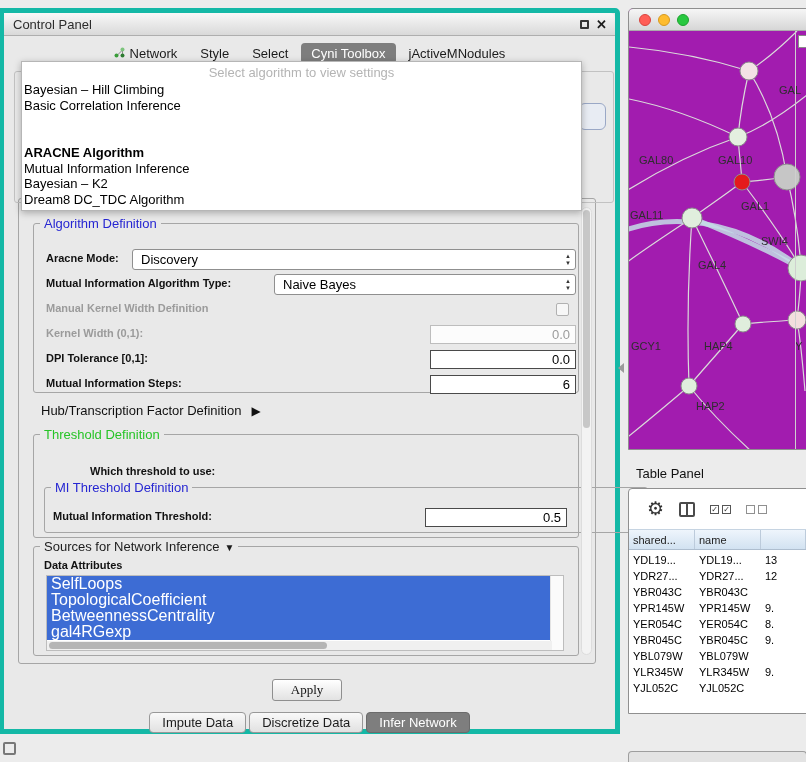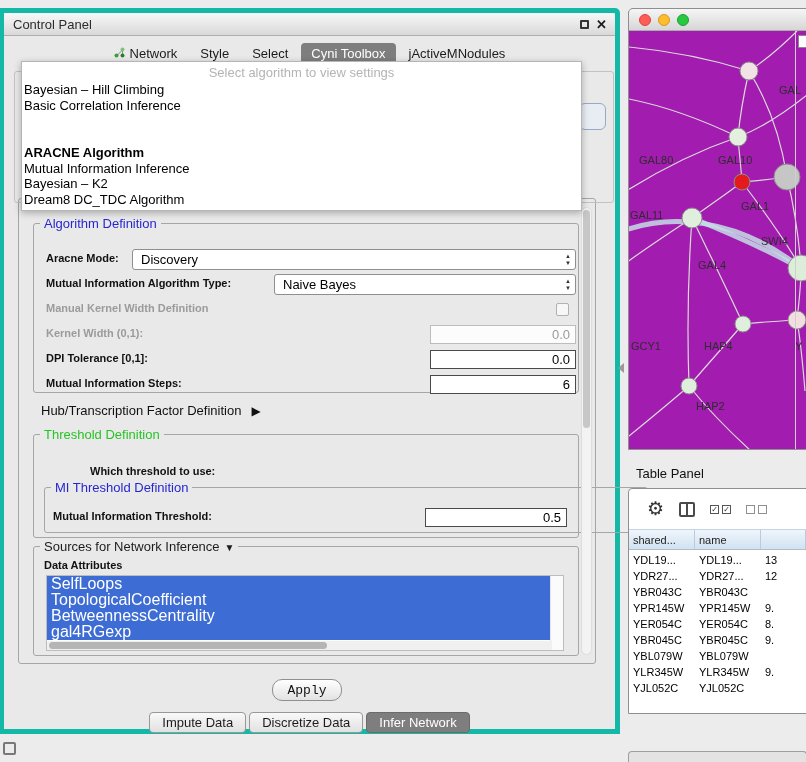--- a/index.html
+++ b/index.html
@@ -73,21 +73,21 @@
     padding-left:4px; width:503px; white-space:nowrap; }
   .vtrack { position:absolute; right:0; top:0; width:13px; height:100%; background:#fbfbfb; border-left:1px solid #e3e3e3; }
   .hscroll { position:absolute; left:0; bottom:0; height:9px; width:505px; background:#f0f0f0; }
   .hscroll .thumb { width:55%; height:7px; margin:1px 0 0 2px; background:#b5b5b5; border-radius:4px; }
 
   .vscroll { position:absolute; right:3px; top:8px; width:11px; height:448px; background:#f3f3f3;
     border:1px solid #dddddd; border-radius:6px; }
   .vscroll .vthumb { width:7px; height:218px; margin:2px auto 0; background:#c7c7c7; border-radius:4px; }
 
   .apply { position:absolute; left:268px; top:666px; width:70px; height:22px; font-size:13px;
-    font-family:Liberation Mono, monospace; border:1px solid #8f8f8f; border-radius:10px;
+    font-family:Liberation Serif, serif; border:1px solid #8f8f8f; border-radius:3px;
     background:linear-gradient(#ffffff,#e2e2e2); color:#111; }
 
   
   .net-window { position:absolute; left:628px; top:8px; width:179px; height:442px; background:#a21caf;
     border:1px solid #8f8f8f; border-radius:5px 0 0 0; overflow:hidden; }
   .net-titlebar { height:22px; background:linear-gradient(#f6f6f6,#d6d6d6); border-bottom:1px solid #ababab;
     display:flex; align-items:center; padding-left:10px; gap:7px; }
   .light { width:12px; height:12px; border-radius:50%; }
   .light.red { background:#ff5d56; border:1px solid #d8443e; }
   .light.yellow { background:#febc2e; border:1px solid #d6991f; }

